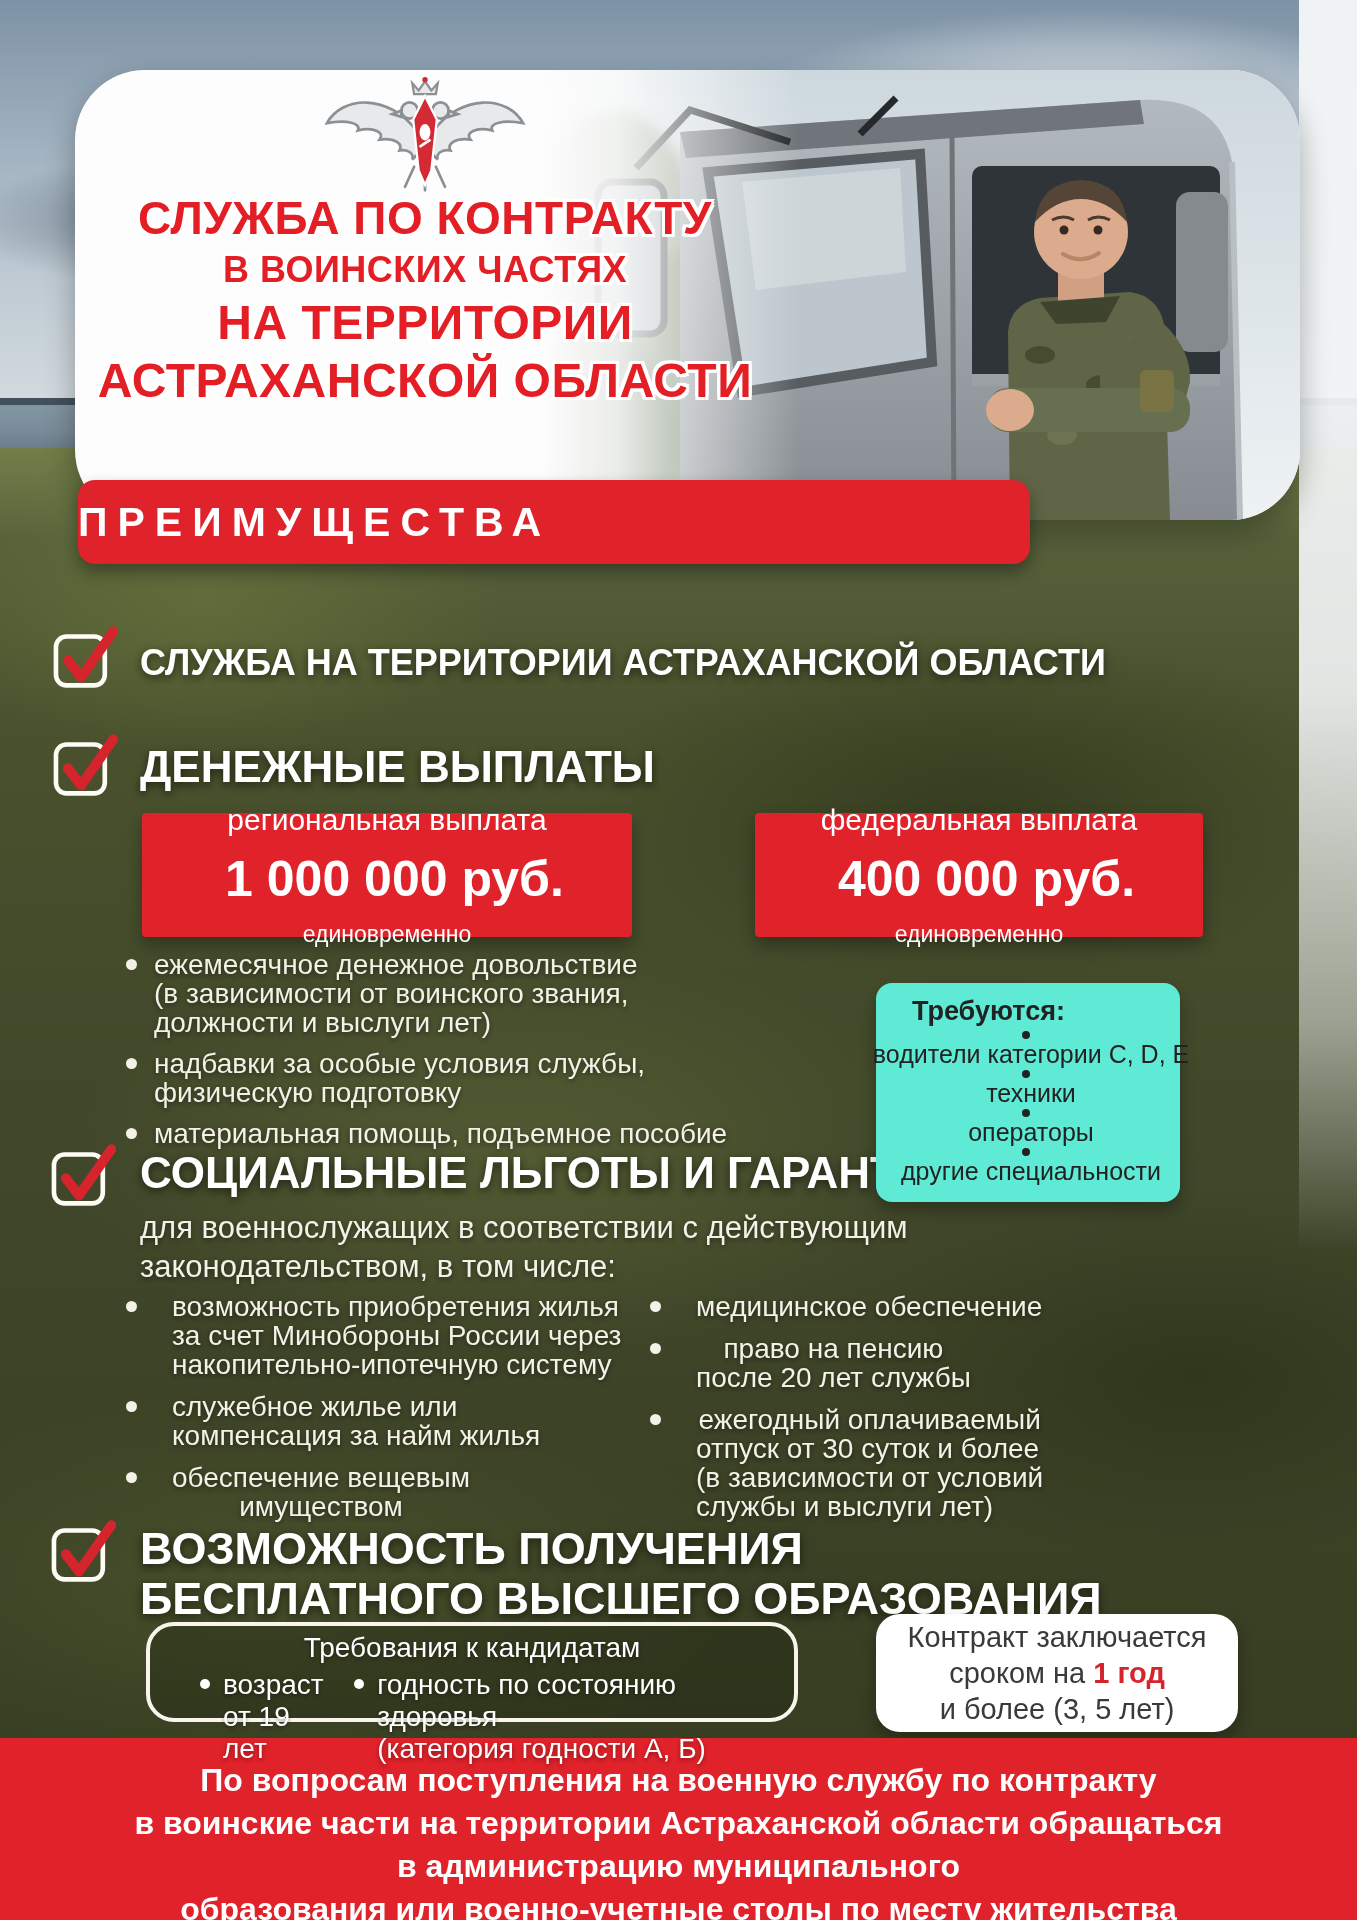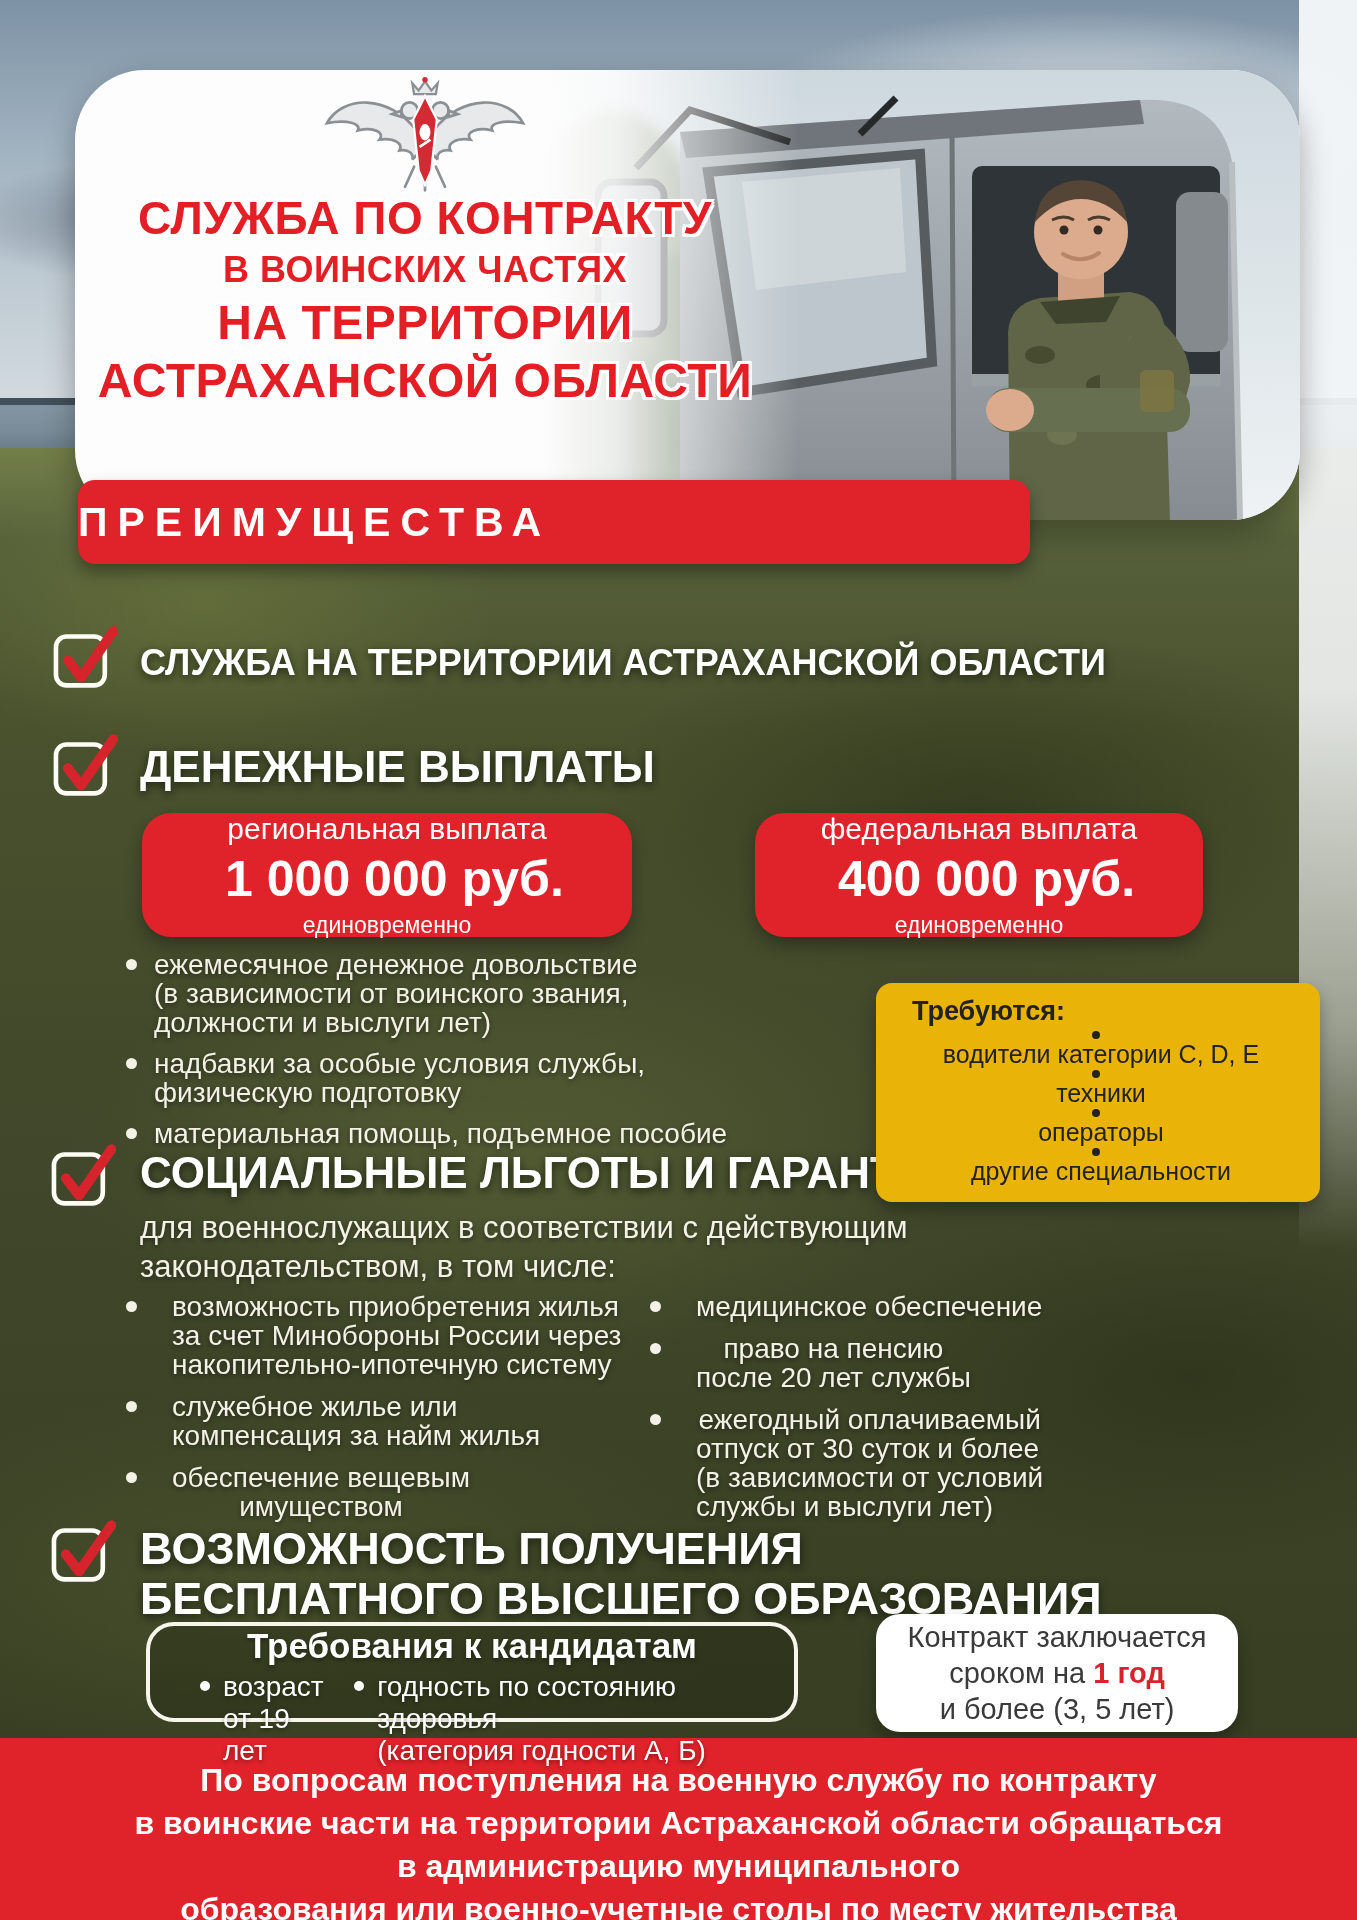--- a/index.html
+++ b/index.html
@@ -56,56 +56,56 @@
   .c1{left:52px;top:626px;} .c2{left:52px;top:734px;}
   .c3{left:50px;top:1144px;} .c4{left:50px;top:1520px;}
   .sec-title{position:absolute;color:#fff;font-weight:bold;white-space:nowrap;
     text-shadow:0 3px 8px rgba(8,12,3,.65);}
   .st1{left:140px;top:642px;font-size:36px;}
   .st2{left:140px;top:742px;font-size:44px;}
   .st3{left:140px;top:1148px;font-size:44px;}
   .st4{left:140px;top:1524px;font-size:45px;line-height:50px;}
 
   
-  .pay-card{position:absolute;top:813px;height:124px;background:#e0222a;border-radius:29px;
+  .pay-card{position:absolute;top:813px;height:124px;background:#e0222a;border-radius:4px;
     color:#fff;text-align:center;display:flex;flex-direction:column;justify-content:center;
-    gap:4px;box-shadow:0 8px 16px rgba(0,0,0,.3);}
+    gap:13px;box-shadow:0 8px 16px rgba(0,0,0,.3);}
   .pc-left{left:142px;width:490px;}
   .pc-right{left:755px;width:448px;}
   .pc-label{font-size:30px;}
   .pc-amount{font-size:50px;font-weight:bold;padding-left:15px;}
   .pc-note{font-size:23px;}
 
   
   .blist{position:absolute;color:#f4f2e7;font-size:28px;line-height:29px;
     text-shadow:0 2px 5px rgba(0,0,0,.45);}
   .bl2{left:126px;top:950px;width:620px;}
   .b-item{display:flex;margin-bottom:12px;}
   .dot{flex:0 0 auto;width:11px;height:11px;border-radius:50%;background:#f4f2e7;margin:9px 17px 0 0;}
   .bld{font-weight:normal;text-align:center;}
 
-  .req-box{position:absolute;left:876px;top:983px;width:444px;background:#eab308;border-radius:16px;
+  .req-box{position:absolute;left:876px;top:983px;width:304px;background:#5eead4;border-radius:16px;
     color:#222;padding:13px 14px 15px 20px;box-sizing:border-box;box-shadow:0 8px 16px rgba(0,0,0,.3);}
   .req-title{font-weight:bold;font-size:27px;margin:0 0 4px 16px;}
   .req-item{display:flex;align-items:center;font-size:25px;line-height:31px;white-space:nowrap;flex-direction:column;}
   .req-dot{flex:0 0 auto;width:8px;height:8px;border-radius:50%;background:#222;margin-right:10px;}
 
   .sub3{position:absolute;left:140px;top:1208px;color:#f4f2e7;font-size:31px;line-height:39px;
     text-shadow:0 2px 5px rgba(0,0,0,.45);}
 
   .col{position:absolute;top:1292px;}
   .col-left{left:126px;width:540px;}
   .col-right{left:650px;width:580px;}
   .col .b-item{margin-bottom:13px;gap:18px;}
 
   
   .box-outline{position:absolute;left:146px;top:1622px;width:652px;height:100px;
     border:4px solid #f7f5ec;border-radius:28px;background:rgba(14,18,6,.22);color:#fff;
     text-shadow:0 2px 4px rgba(0,0,0,.4);box-sizing:border-box;z-index:2;}
-  .bo-title{text-align:center;font-weight:bold;font-size:35px;margin-top:0;}
+  .bo-title{text-align:center;font-weight:normal;font-size:28px;margin-top:6px;}
   .bo-row{display:flex;margin:5px 0 0 50px;gap:16px;}
   .bo-item{display:flex;}
   .bo-dot{flex:0 0 auto;width:10px;height:10px;border-radius:50%;background:#fff;margin:10px 13px 0 0;}
   .bo-lines{font-size:28px;line-height:32px;}
 
   .contract-box{position:absolute;left:876px;top:1614px;width:362px;height:118px;background:#fff;
     border-radius:24px;color:#3a3a3a;text-align:center;font-size:29px;line-height:36px;
     display:flex;flex-direction:column;justify-content:center;box-shadow:0 8px 16px rgba(0,0,0,.3);}
   .hl{color:#d6242c;font-weight:bold;}
 

